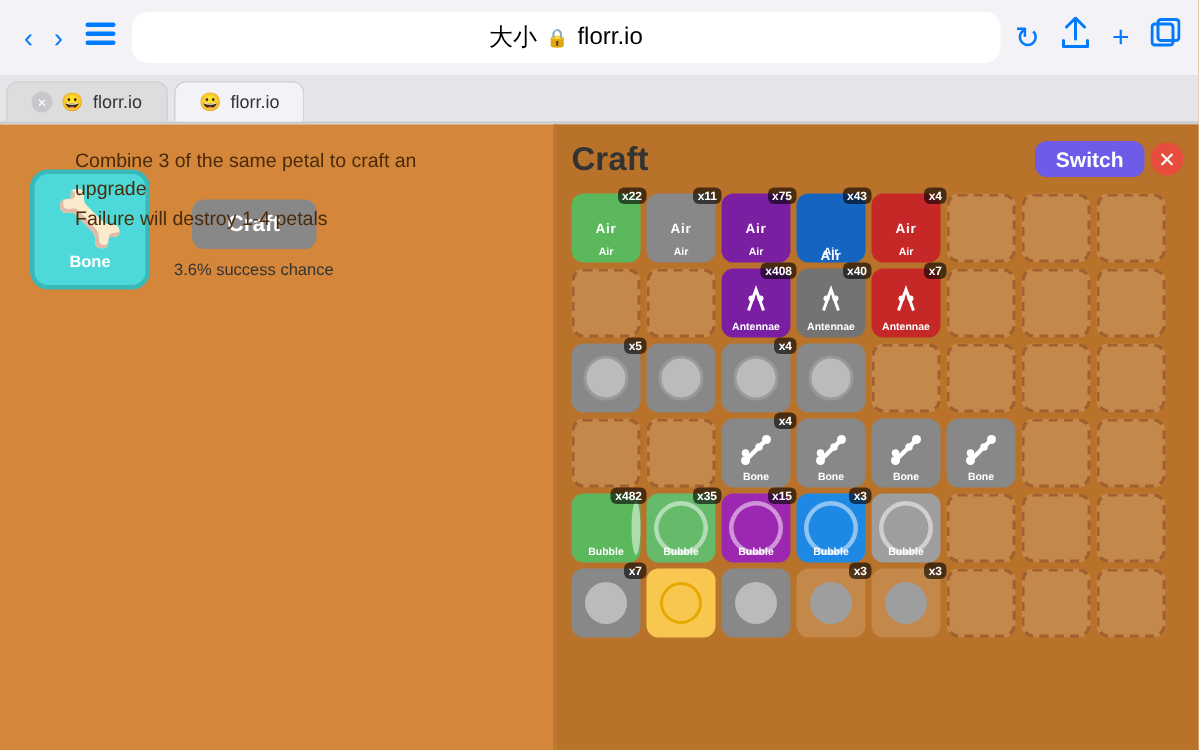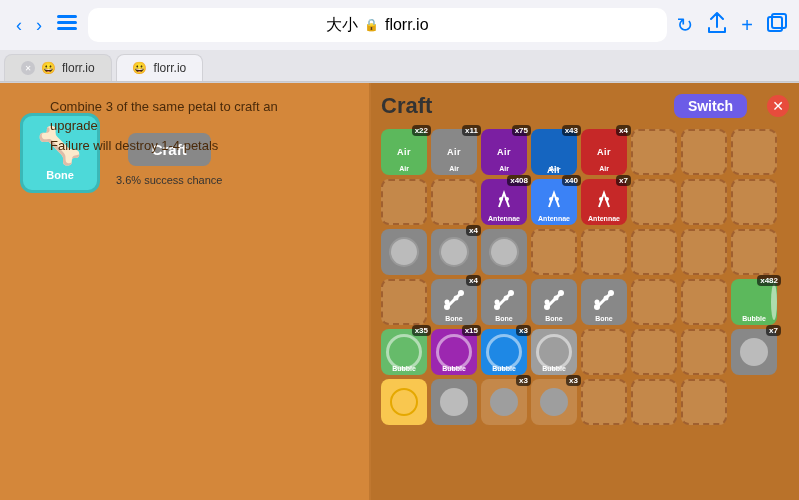--- a/index.html
+++ b/index.html
@@ -198,21 +198,21 @@
       justify-content: space-between;
       margin-bottom: 10px;
     }
     .craft-title {
       font-size: 22px;
       font-weight: bold;
       color: #333;
     }
     .craft-header-actions {
       display: flex;
-      gap: 20px;
+      gap: 4px;
       align-items: center;
     }
     .switch-btn {
       background: #6c5ce7;
       color: white;
       border: none;
       border-radius: 8px;
       padding: 4px 14px;
       font-size: 14px;
       font-weight: bold;
@@ -390,41 +390,45 @@
         <div class="petal-cell" style="background: rgb(196, 136, 74); border: 2px dashed rgb(160, 96, 48);"></div>
         <div class="petal-cell" style="background: rgb(123, 31, 162); border-radius: 8px;">
           <span class="count-badge">x408</span>
           <div><svg width="20" height="22" viewBox="0 0 20 22" fill="white">
   <path d="M5 18 L10 4 L15 18" stroke="white" stroke-width="2" fill="none"></path>
   <circle cx="7" cy="10" r="2" fill="white"></circle>
   <circle cx="13" cy="10" r="2" fill="white"></circle>
 </svg></div>
           <span class="petal-name">Antennae</span>
         </div>
-        <div class="petal-cell" style="background: #3b82f6; border-radius: 8px;">
+        <div class="petal-cell" style="background: #737373; border-radius: 8px;">
           <span class="count-badge">x40</span>
           <div><svg width="20" height="22" viewBox="0 0 20 22" fill="white">
   <path d="M5 18 L10 4 L15 18" stroke="white" stroke-width="2" fill="none"></path>
   <circle cx="7" cy="10" r="2" fill="white"></circle>
   <circle cx="13" cy="10" r="2" fill="white"></circle>
 </svg></div>
           <span class="petal-name">Antennae</span>
         </div>
         <div class="petal-cell" style="background: rgb(198, 40, 40); border-radius: 8px;">
           <span class="count-badge">x7</span>
           <div><svg width="20" height="22" viewBox="0 0 20 22" fill="white">
   <path d="M5 18 L10 4 L15 18" stroke="white" stroke-width="2" fill="none"></path>
   <circle cx="7" cy="10" r="2" fill="white"></circle>
   <circle cx="13" cy="10" r="2" fill="white"></circle>
 </svg></div>
           <span class="petal-name">Antennae</span>
         </div>
         <div class="petal-cell" style="background: rgb(196, 136, 74); border: 2px dashed rgb(160, 96, 48);"></div>
         <div class="petal-cell" style="background: rgb(196, 136, 74); border: 2px dashed rgb(160, 96, 48);"></div>
         <div class="petal-cell" style="background: rgb(196, 136, 74); border: 2px dashed rgb(160, 96, 48);"></div>
+        <div class="petal-cell" style="background: rgb(136, 136, 136); border-radius: 8px;">
+          <span class="count-badge">x5</span>
+          <div style="width: 30px; height: 30px; background: rgb(187, 187, 187); border-radius: 50%; border: 2px solid rgb(153, 153, 153);"></div>
+        </div>
         <div class="petal-cell" style="background: rgb(136, 136, 136); border-radius: 8px;">
           <div style="width: 30px; height: 30px; background: rgb(187, 187, 187); border-radius: 50%; border: 2px solid rgb(153, 153, 153);"></div>
         </div>
         <div class="petal-cell" style="background: rgb(136, 136, 136); border-radius: 8px;">
           <span class="count-badge">x4</span>
           <div style="width: 30px; height: 30px; background: rgb(187, 187, 187); border-radius: 50%; border: 2px solid rgb(153, 153, 153);"></div>
         </div>
         <div class="petal-cell" style="background: rgb(136, 136, 136); border-radius: 8px;">
           <div style="width: 30px; height: 30px; background: rgb(187, 187, 187); border-radius: 50%; border: 2px solid rgb(153, 153, 153);"></div>
         </div>

